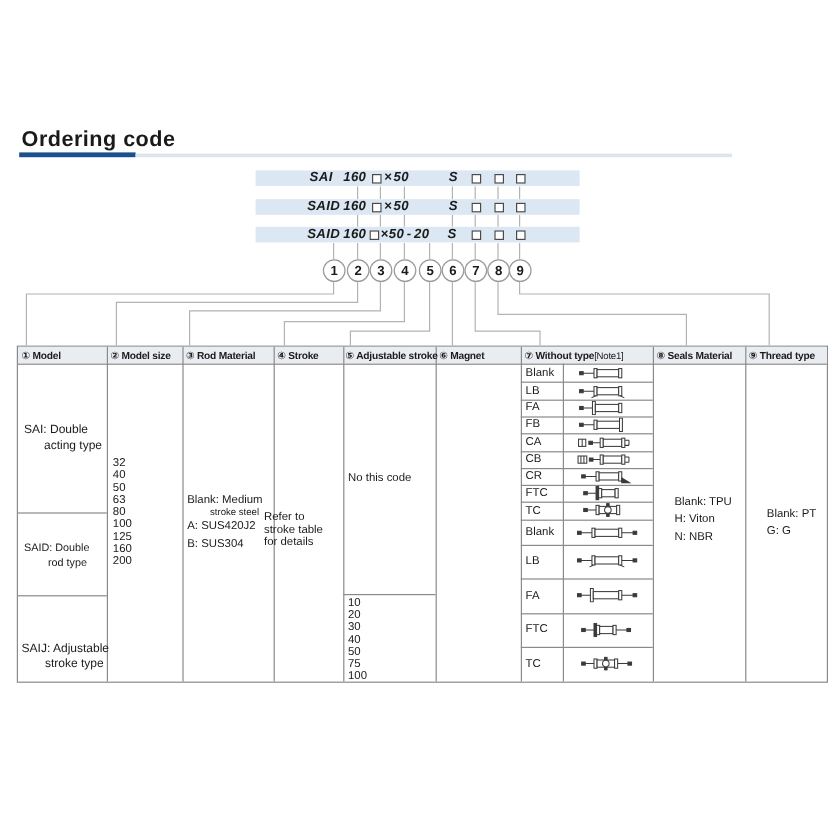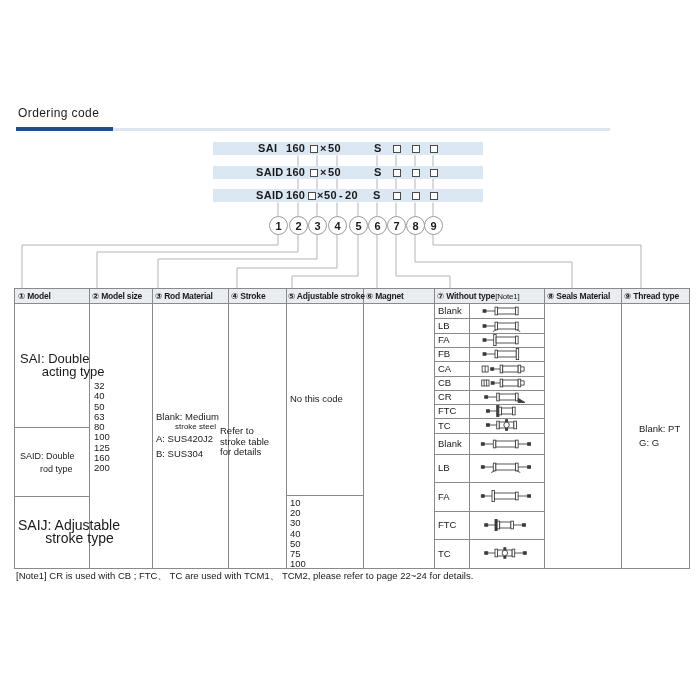--- a/index.html
+++ b/index.html
@@ -1,24 +1,24 @@
 <!DOCTYPE html>
 <html><head>
 <meta charset="utf-8">
 <style>
   html,body{margin:0;padding:0;}
   body{width:700px;height:700px;background:#fff;font-family:"Liberation Sans","DejaVu Sans",sans-serif;color:#1a1a1a;}
   #page{position:relative;width:700px;height:700px;overflow:hidden;background:#fff;}
   .abs{position:absolute;}
   
-  #title{left:18px;top:106px;font-size:12px;font-weight:normal;letter-spacing:.4px;}
+  #title{left:18px;top:106px;font-size:18px;font-weight:bold;letter-spacing:.4px;}
   #rule-dark{left:16px;top:127px;width:97px;height:4px;background:#1c4f8e;}
   #rule-light{left:113px;top:127.5px;width:497px;height:3px;background:#dde6ee;}
   
-  .bar{left:213px;width:270px;height:13px;background:#dbe7f3;}
+  .bar{left:213px;width:270px;height:13px;background:#dbe7f3;font-style:italic;}
   .tk{position:absolute;top:0;height:13px;line-height:13px;font-size:11px;font-weight:bold;letter-spacing:.3px;white-space:nowrap;}
   .pbox{position:absolute;top:3px;width:6px;height:6px;border:1px solid #4a4a4a;background:#fff;}
   
   .numc{width:17px;height:17px;border:1.4px solid #9a9a9a;border-radius:50%;background:#fff;
         font-size:11px;font-weight:bold;display:flex;align-items:center;justify-content:center;}
   
   #tbl{left:14px;top:288px;width:674px;height:279px;border:1px solid #8a8a8a;background:#fff;}
   #thead-bg{left:0;top:0;width:674px;height:14px;background:#e9edf2;}
   .vline{position:absolute;top:0;width:1px;height:279px;background:#8a8a8a;}
   .hline{position:absolute;height:1px;background:#8a8a8a;}
@@ -147,25 +147,25 @@
     <div class="hcell" style="left:3px">① Model</div>
     <div class="hcell" style="left:77px">② Model size</div>
     <div class="hcell" style="left:140px">③ Rod Material</div>
     <div class="hcell" style="left:216px">④ Stroke</div>
     <div class="hcell" style="left:273px">⑤ Adjustable stroke</div>
     <div class="hcell" style="left:351px">⑥ Magnet</div>
     <div class="hcell" style="left:422px"><span>⑦ Without type</span><span class="hnote">[Note1]</span></div>
     <div class="hcell" style="left:532px">⑧ Seals Material</div>
     <div class="hcell" style="left:609px">⑨ Thread type</div>
 
-    <div class="cell pre" style="left:5px;top:64px;font-size:13px;line-height:12.5px">SAI: Double
+    <div class="cell pre" style="left:5px;top:64px;font-size:10px;line-height:12.5px">SAI: Double
       acting type</div>
     <div class="cell pre" style="left:5px;top:161px;font-size:9px;line-height:12.5px">SAID: Double
         rod type</div>
-    <div class="cell pre" style="left:3px;top:230px;font-size:14px;line-height:12.5px">SAIJ: Adjustable
+    <div class="cell pre" style="left:3px;top:246px;font-size:10px;line-height:12.5px">SAIJ: Adjustable
        stroke type</div>
 
     <div class="cell preline" style="left:79px;top:92px;line-height:10.3px">32
 40
 50
 63
 80
 100
 125
 160
@@ -352,19 +352,21 @@
           <rect class="ic" x="21" y="3.5" width="17" height="7"></rect>
           <rect class="ic" x="38" y="2.5" width="3" height="9"></rect>
           <path class="icl" d="M41,7 H51"></path>
           <rect class="icf" x="51" y="5.5" width="3.5" height="3"></rect>
           <rect class="icf" x="28.3" y="0.8" width="2.4" height="2.6"></rect>
           <rect class="icf" x="28.3" y="10.6" width="2.4" height="2.6"></rect>
           <circle class="ic" cx="29.5" cy="7" r="3.2"></circle>
         </svg>
     </div>
 
+    <div class="cell preline" style="left:547px;top:123px;line-height:14.3px">Blank: TPU
+H: Viton
+N: NBR</div>
     <div class="cell preline" style="left:624px;top:133px;line-height:13.5px">Blank: PT
 G: G</div>
   </div>
 
-  <div class="abs" id="footer">[Note1] CR is used with CB ; FTC、 TC are used with TCM1、 TCM2, please refer to page 22~24 for details.</div>
 
 </div>
 
 </body></html>

